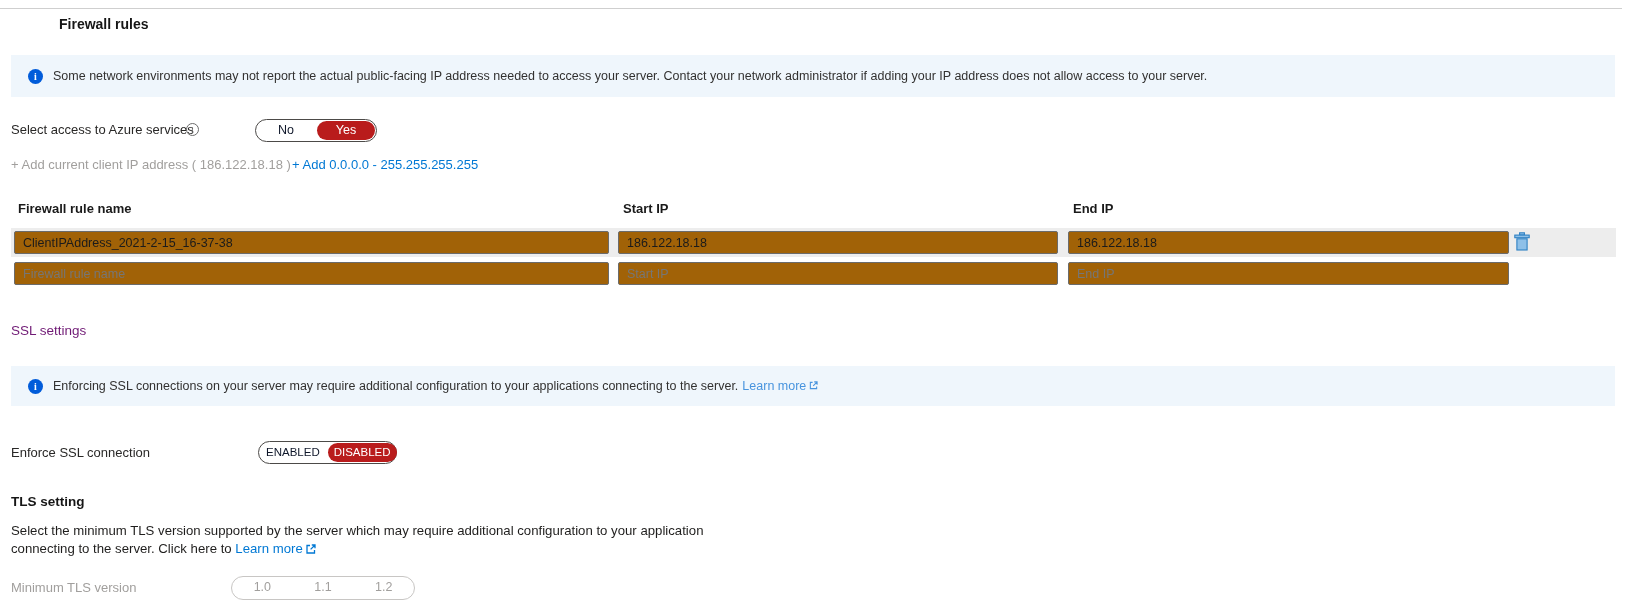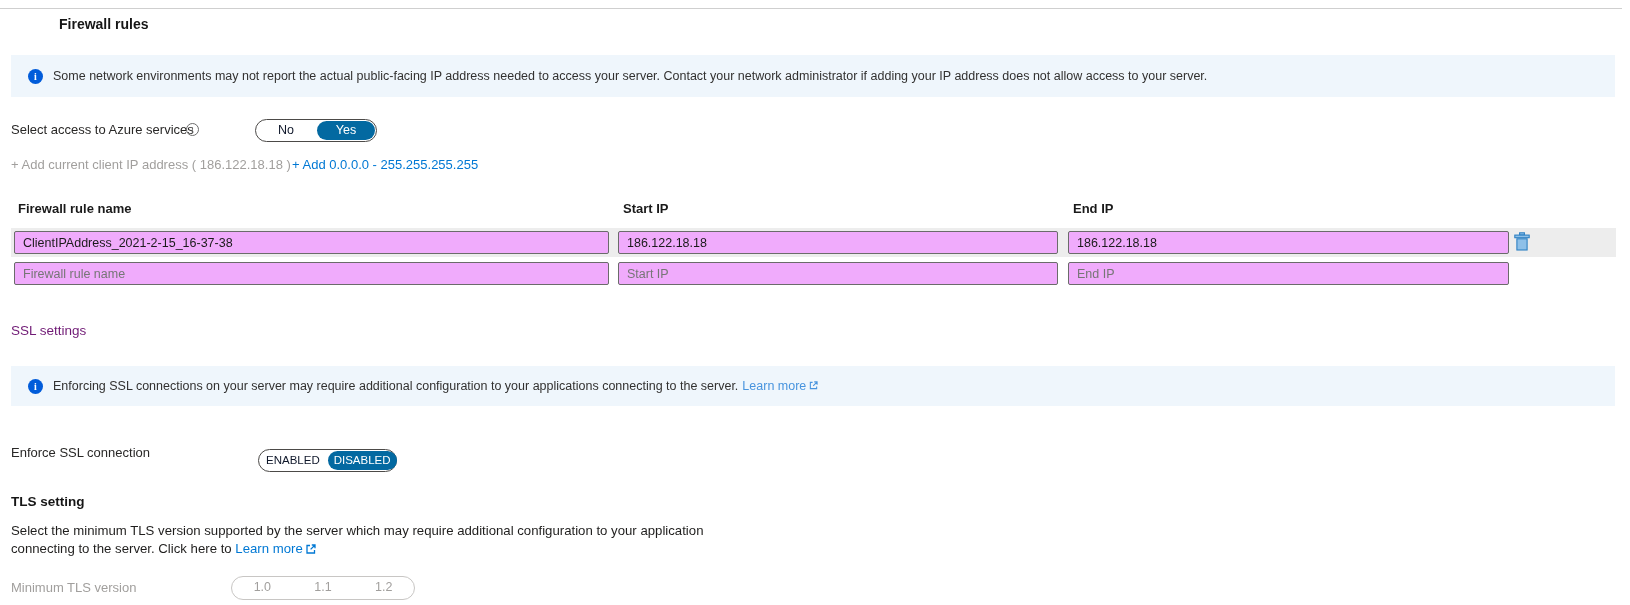--- a/index.html
+++ b/index.html
@@ -35,29 +35,29 @@
   }
   .toggle{
     border:1px solid #4c4a48;border-radius:12px;background:#fff;
     display:flex;align-items:stretch;height:23px;box-sizing:border-box;cursor:pointer;
   }
   .toggle .opt{
     flex:1 1 0;text-align:center;font-size:12.5px;color:#0f172a;
     height:19px;line-height:19px;margin:1px;border-radius:10px;white-space:nowrap;
     padding:0 6px;
   }
-  .toggle .opt.selected{background:#0369a1;color:#ffffff;}
+  .toggle .opt.selected{background:#b91c1c;color:#ffffff;}
   .toggle.small .opt{font-size:11.5px;}
   .toggle.disabled{border-color:#c8c6c4;cursor:default;}
   .toggle.disabled .opt{color:#a19f9d;}
   .col-header{font-size:13px;font-weight:bold;color:#1a1a1a;}
   .row-strip{left:11px;top:228px;width:1605px;height:29px;background:#ededed;}
   .tbl-input{
     position:absolute;height:23px;border:1px solid #6b6b6b;border-radius:2px;
-    font-size:12.5px;padding:0 8px;box-sizing:border-box;background:#f0abfc;
+    font-size:12.5px;padding:0 8px;box-sizing:border-box;background:#a16207;
     color:#1b1b1b;font-family:"Liberation Sans", sans-serif;outline:none;
   }
   .tbl-input::placeholder{color:#767676;opacity:1;}
   .icon-btn{background:none;border:none;padding:0;cursor:pointer;line-height:0;}
   .tls-desc{font-size:13.2px;line-height:17.5px;color:#1f1e1d;width:720px;}
   .ext-icon{display:inline-block;vertical-align:-1px;margin-left:3px;}
 </style>
 </head>
 <body>
 
@@ -109,21 +109,21 @@
   <a class="link-light">Learn more</a>
   <span class="ext-icon" style="color:#4894de;">
     <svg width="9" height="9" viewBox="0 0 10 10">
       <path d="M4 1.5 H1.5 v7 h7 V6" fill="none" stroke="currentColor" stroke-width="1.2"></path>
       <path d="M5.8 1 h3.2 v3.2 M8.8 1.2 L4.6 5.4" fill="none" stroke="currentColor" stroke-width="1.2"></path>
     </svg>
   </span>
 </div>
 
 <div class="abs label" style="left:11px;top:445px;">Enforce SSL connection</div>
-<div class="abs toggle small" style="left:258px;top:441px;width:139px;margin-top:8px;">
+<div class="abs toggle small" style="left:258px;top:441px;width:139px;">
   <div class="opt">ENABLED</div>
   <div class="opt selected">DISABLED</div>
 </div>
 
 <div class="abs section-title" style="left:11px;top:494px;font-size:13.5px;">TLS setting</div>
 
 <div class="abs tls-desc" style="left:11px;top:522px;">
   <span>Select the minimum TLS version supported by the server which may require additional configuration to your application</span><br>
   <span>connecting to the server. Click here to </span><a class="link-strong">Learn more</a><span class="ext-icon" style="color:#0078d4;">
     <svg width="10" height="10" viewBox="0 0 10 10">

